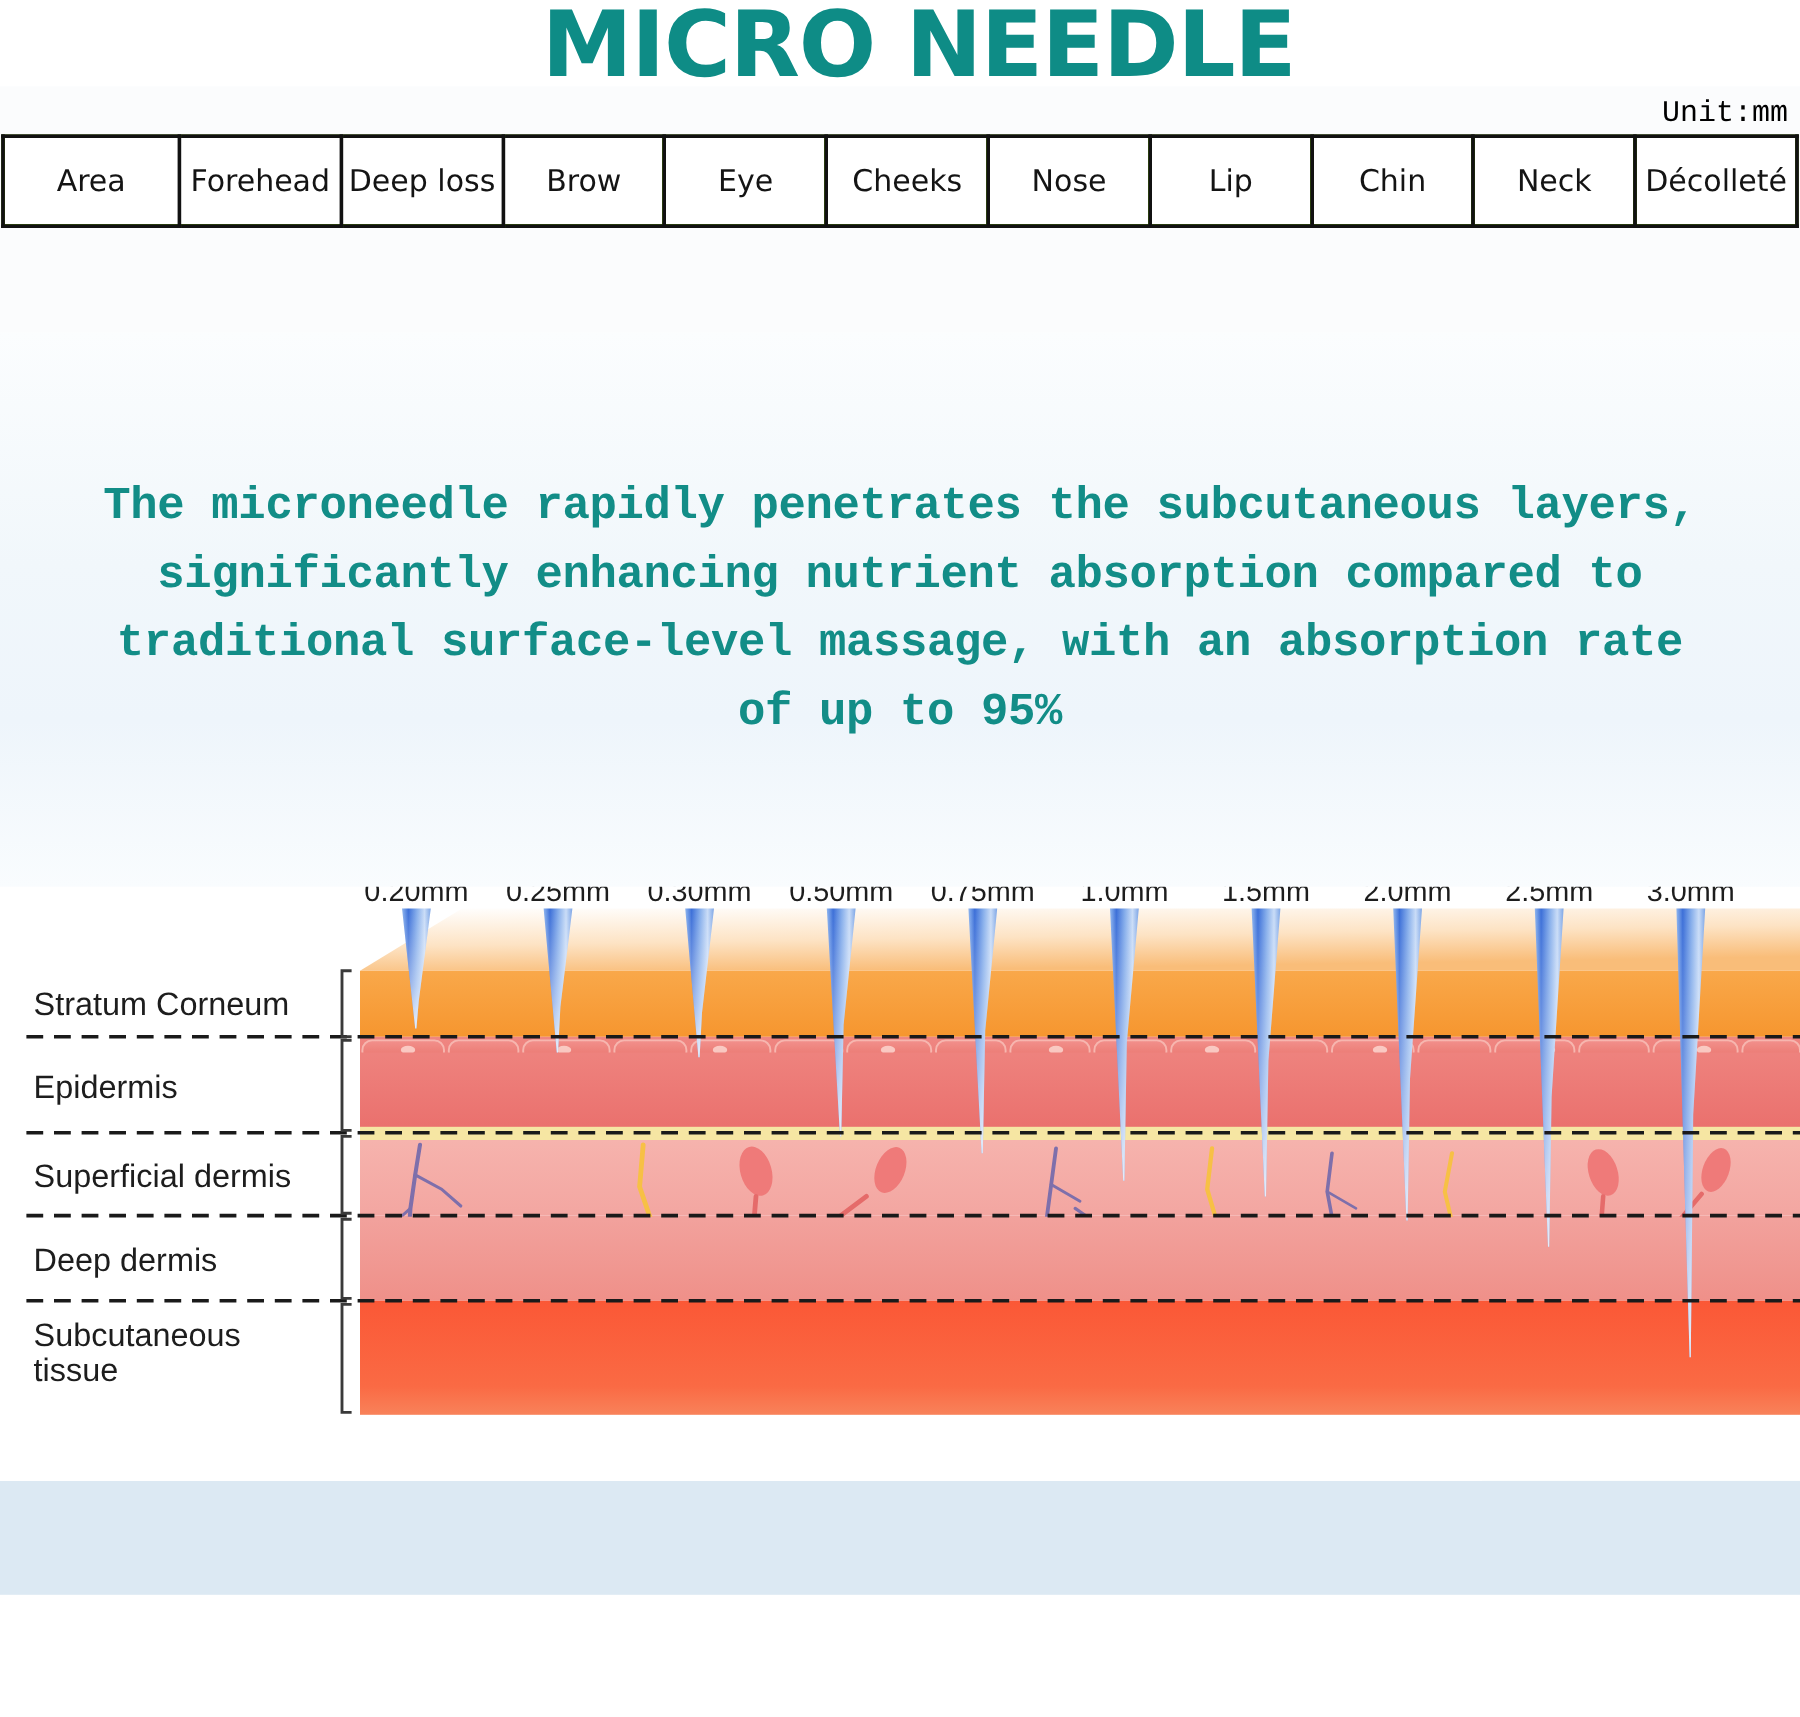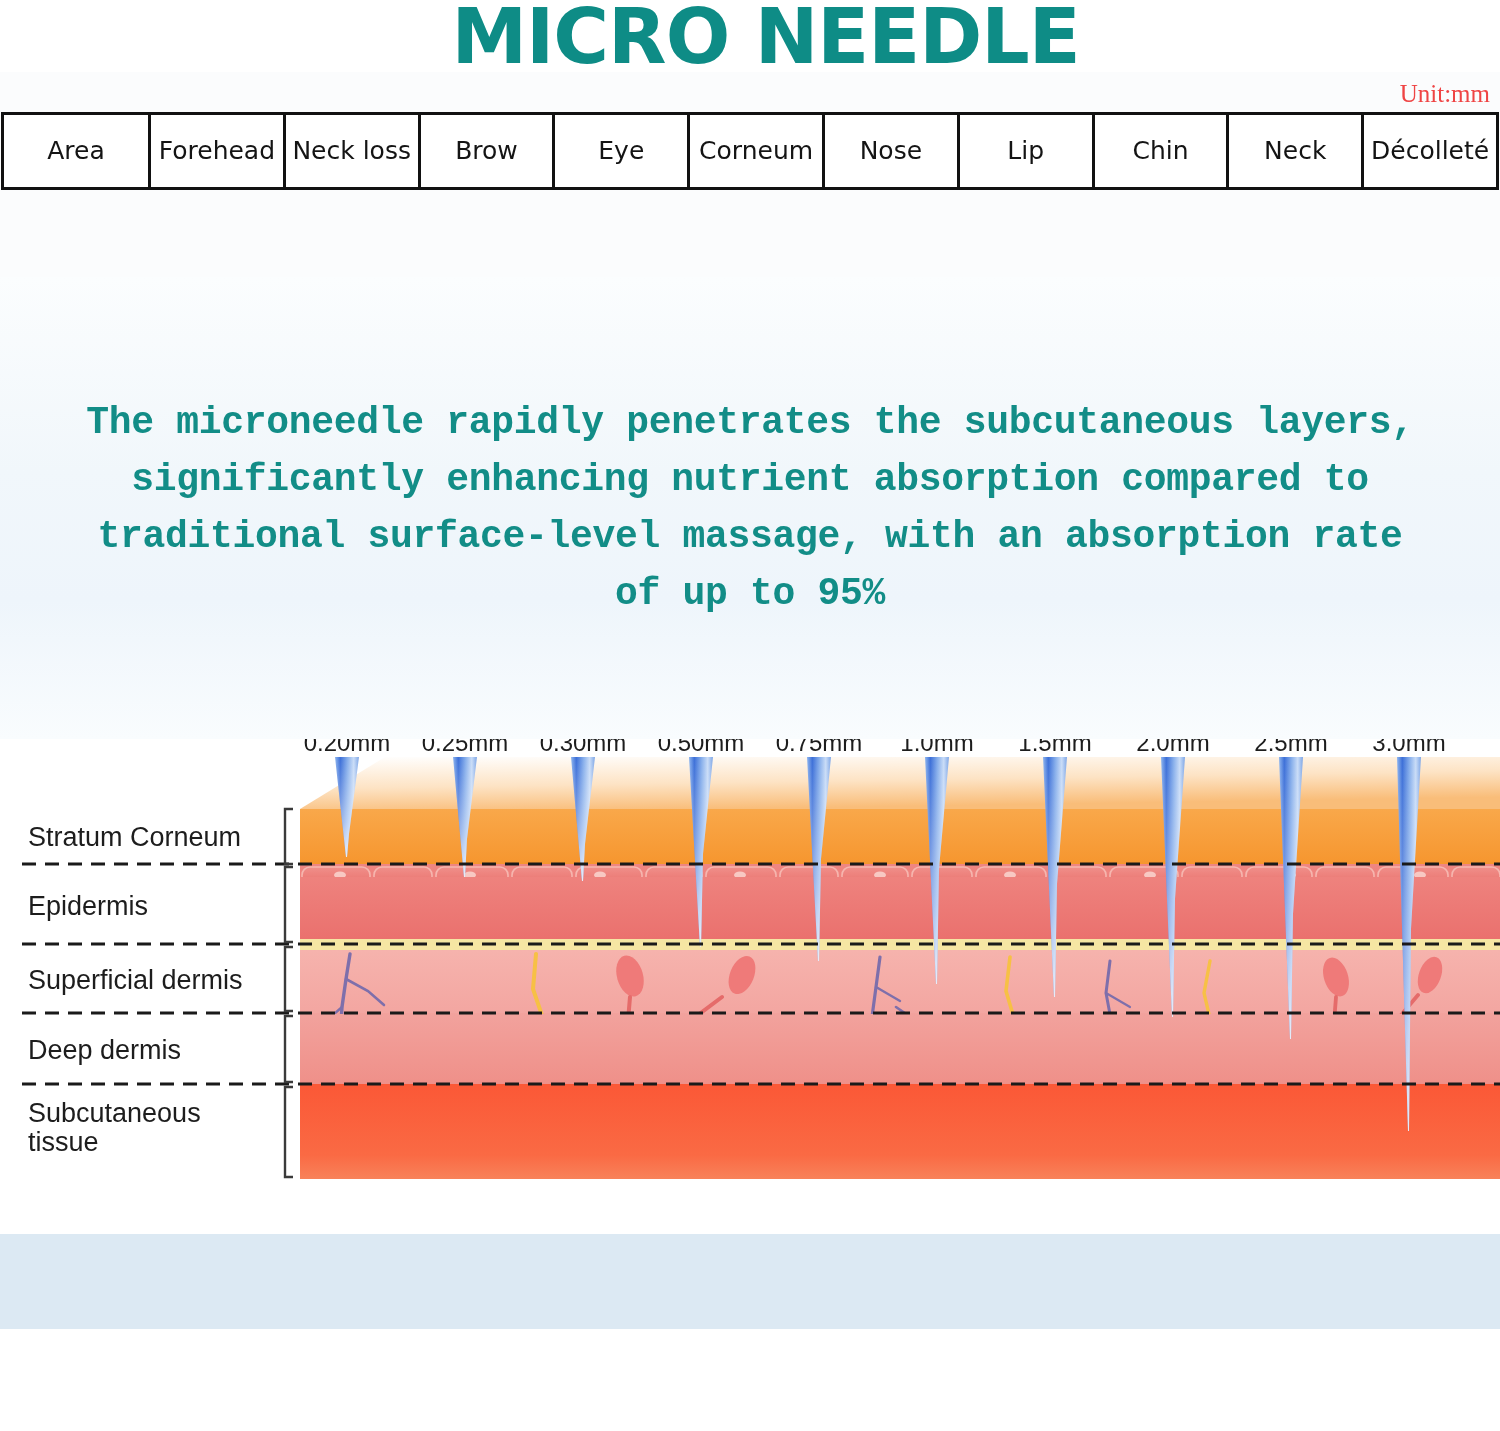--- a/index.html
+++ b/index.html
@@ -34,22 +34,22 @@
     height: 205px;
     background: #fbfcfd;
     position: relative;
     padding: 0 2px;
   }
   #unit-label {
     position: absolute;
     right: 10px;
     top: 8px;
     font-size: 25px;
-    color: #ef4444;
-    font-family: Liberation Serif, serif;
+    color: #000000;
+    font-family: Liberation Mono, monospace;
   }
   #needle-table {
     position: absolute;
     top: 40px;
     left: 1px;
     width: 1498px;
     border-collapse: collapse;
     table-layout: fixed;
     background: #4d7c0f;
   }
@@ -110,24 +110,24 @@
   <div class="title-line" id="title-line-1">MICRO NEEDLE</div>
 </div>
 
 <div id="table-section">
   <div id="unit-label">Unit:mm</div>
   <table id="needle-table">
     <tbody>
       <tr>
         <td class="rowlabel">Area</td>
         <td>Forehead</td>
-        <td>Neck loss</td>
+        <td>Deep loss</td>
         <td>Brow</td>
         <td>Eye</td>
-        <td>Corneum</td>
+        <td>Cheeks</td>
         <td>Nose</td>
         <td>Lip</td>
         <td>Chin</td>
         <td>Neck</td>
         <td>Décolleté</td>
       </tr>
     </tbody>
   </table>
 </div>
 

